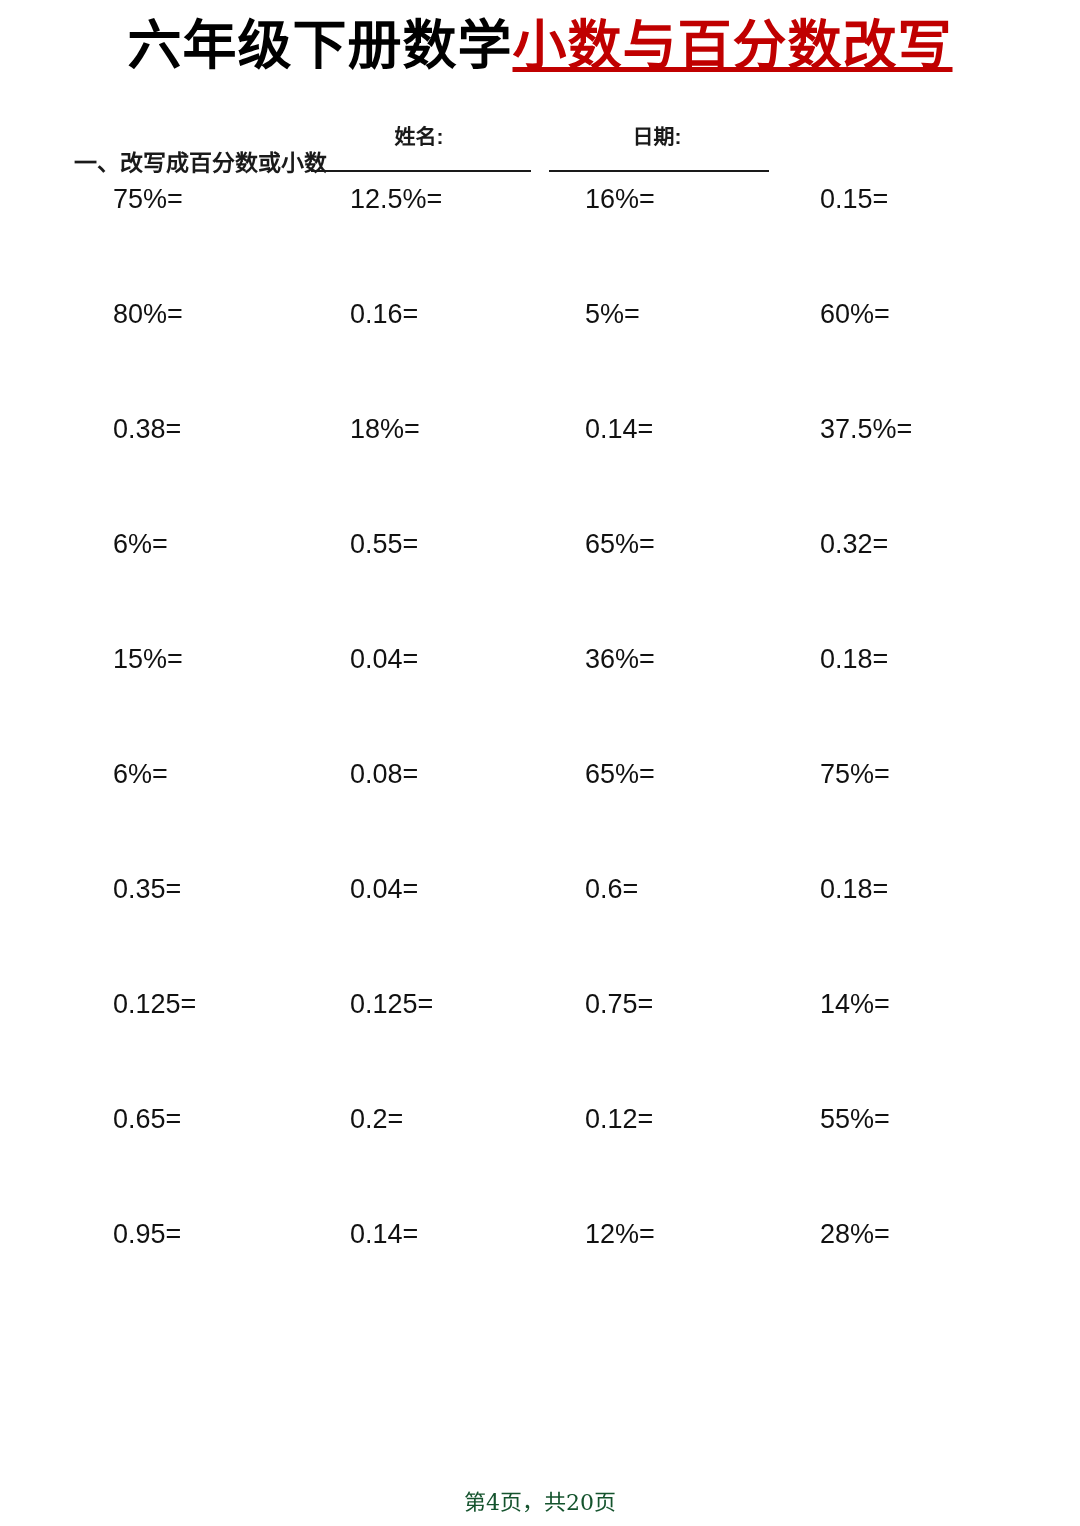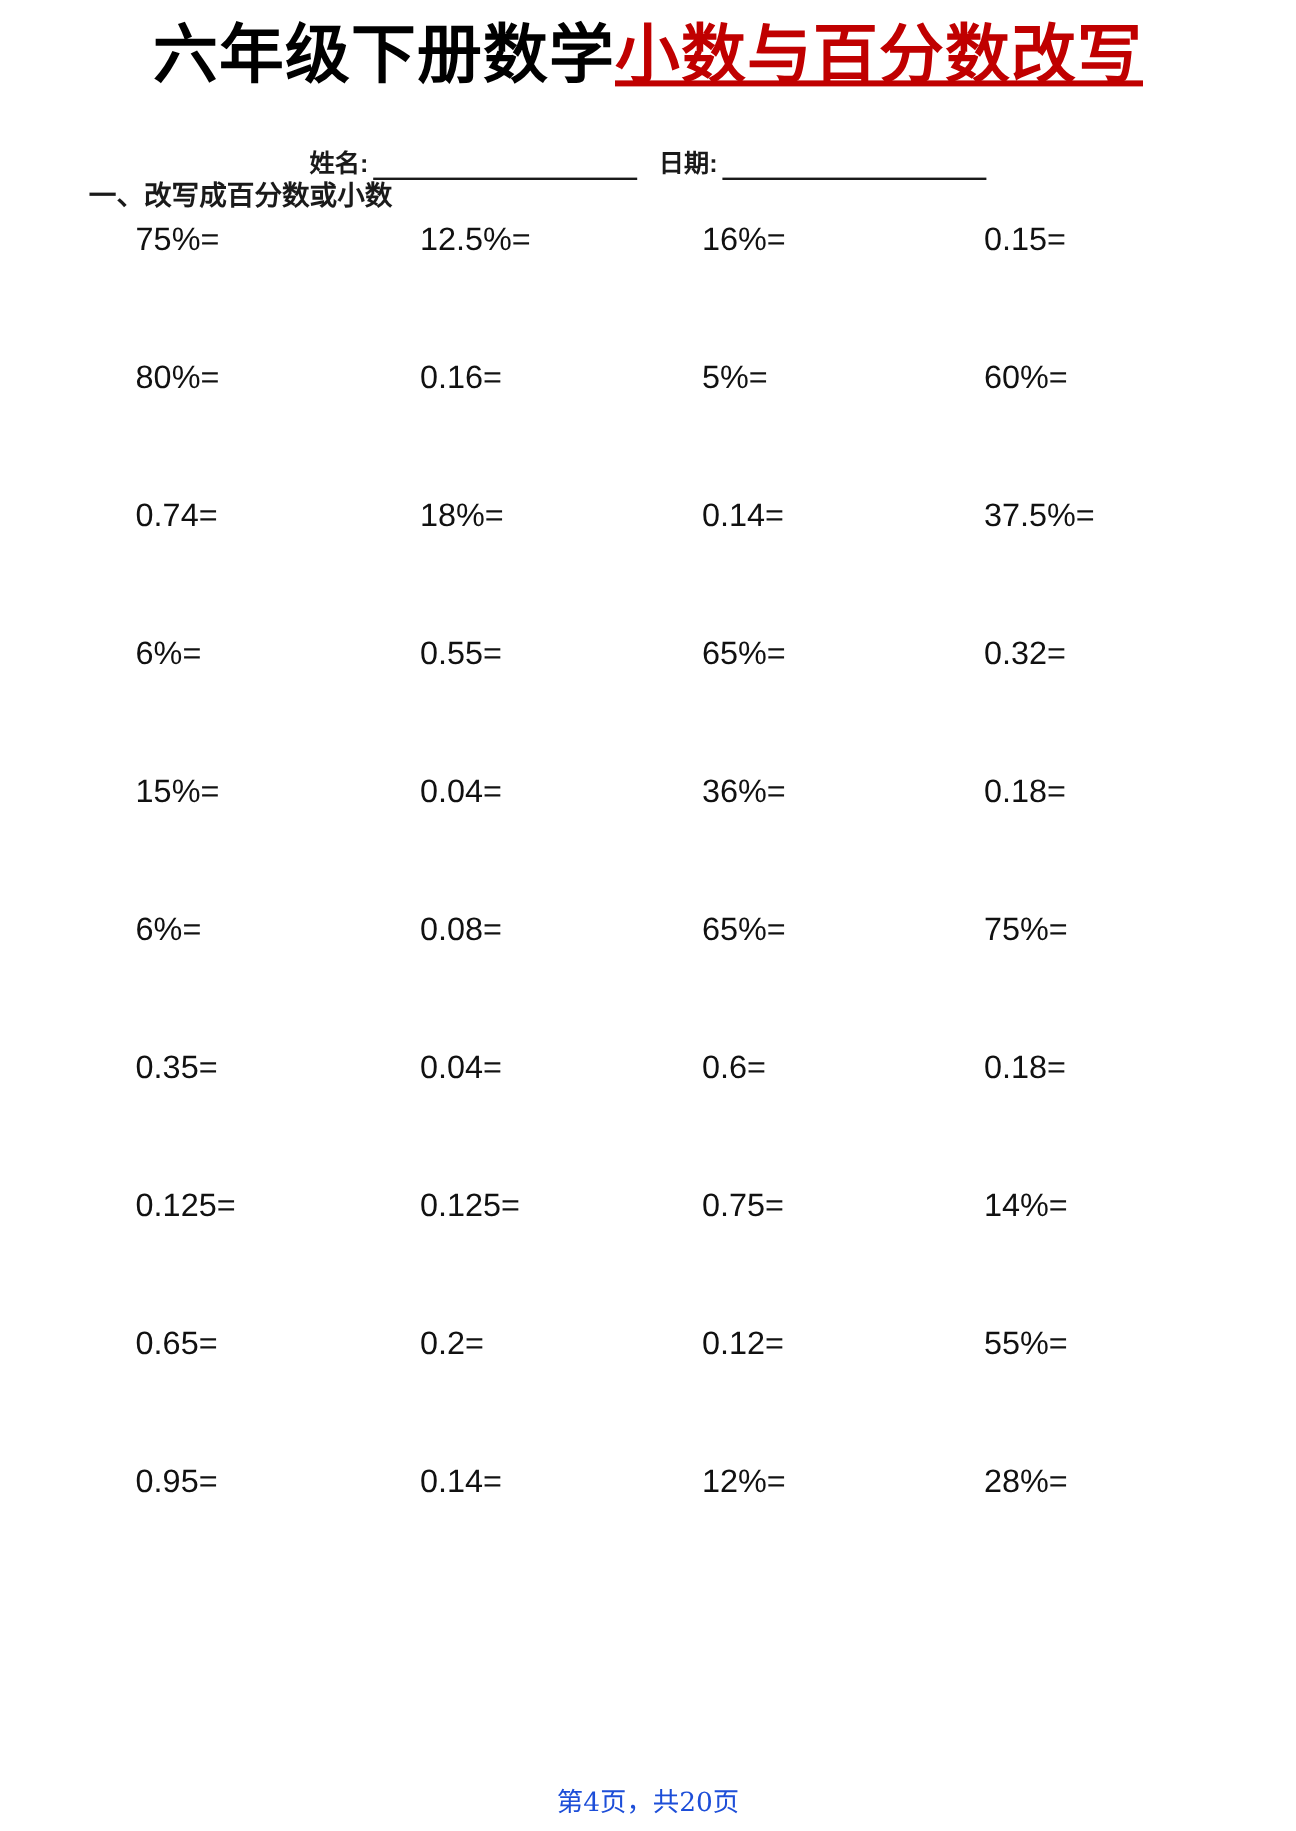--- a/index.html
+++ b/index.html
@@ -43,21 +43,22 @@
     display: flex;
     justify-content: center;
     align-items: flex-end;
     font-size: 21px;
     font-weight: 700;
     line-height: 26px;
     color: #1a1a1a;
   }
   .info-field {
     display: flex;
-    align-items: flex-end;
+    align-items: center;
+    flex-direction: column;
   }
   .info-field + .info-field { margin-left: 18px; margin-top: 21px; }
   .info-label {
     white-space: nowrap;
     padding-right: 4px;
   }
   .info-blank {
     display: inline-block;
     width: 220px;
     border-bottom: 2.5px solid #1a1a1a;
@@ -104,21 +105,21 @@
   
   .footer {
     position: absolute;
     top: 1489px;
     left: 0;
     width: 1080px;
     text-align: center;
     font-family: "DejaVu Serif", "Liberation Serif", serif;
     font-size: 22px;
     line-height: 28px;
-    color: #1d4ed8;
+    color: #14532d;
     white-space: nowrap;
   }
 </style>
 </head>
 <body>
 
 <div class="title">
   <span class="t-black">六年级下册数学</span><span class="t-red">小数与百分数改写</span>
 </div>
 
@@ -142,21 +143,21 @@
       <div class="problem-cell col-2">16%=</div>
       <div class="problem-cell col-3">0.15=</div>
     </div>
     <div class="problem-row">
       <div class="problem-cell col-0">80%=</div>
       <div class="problem-cell col-1">0.16=</div>
       <div class="problem-cell col-2">5%=</div>
       <div class="problem-cell col-3">60%=</div>
     </div>
     <div class="problem-row">
-      <div class="problem-cell col-0">0.74=</div>
+      <div class="problem-cell col-0">0.38=</div>
       <div class="problem-cell col-1">18%=</div>
       <div class="problem-cell col-2">0.14=</div>
       <div class="problem-cell col-3">37.5%=</div>
     </div>
     <div class="problem-row">
       <div class="problem-cell col-0">6%=</div>
       <div class="problem-cell col-1">0.55=</div>
       <div class="problem-cell col-2">65%=</div>
       <div class="problem-cell col-3">0.32=</div>
     </div>

